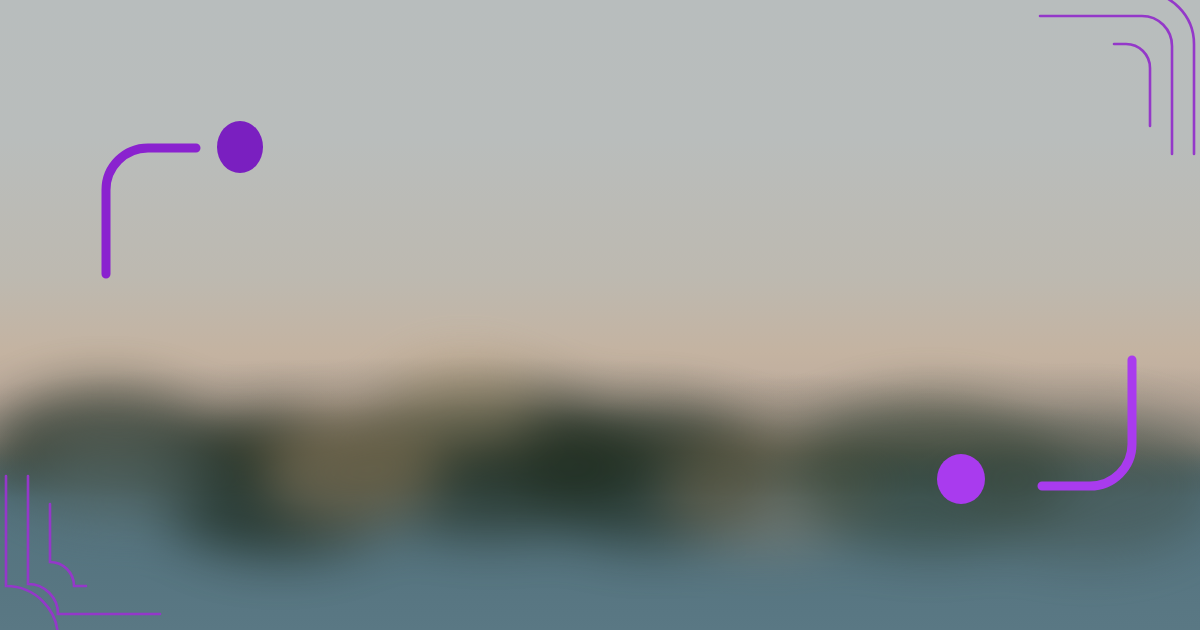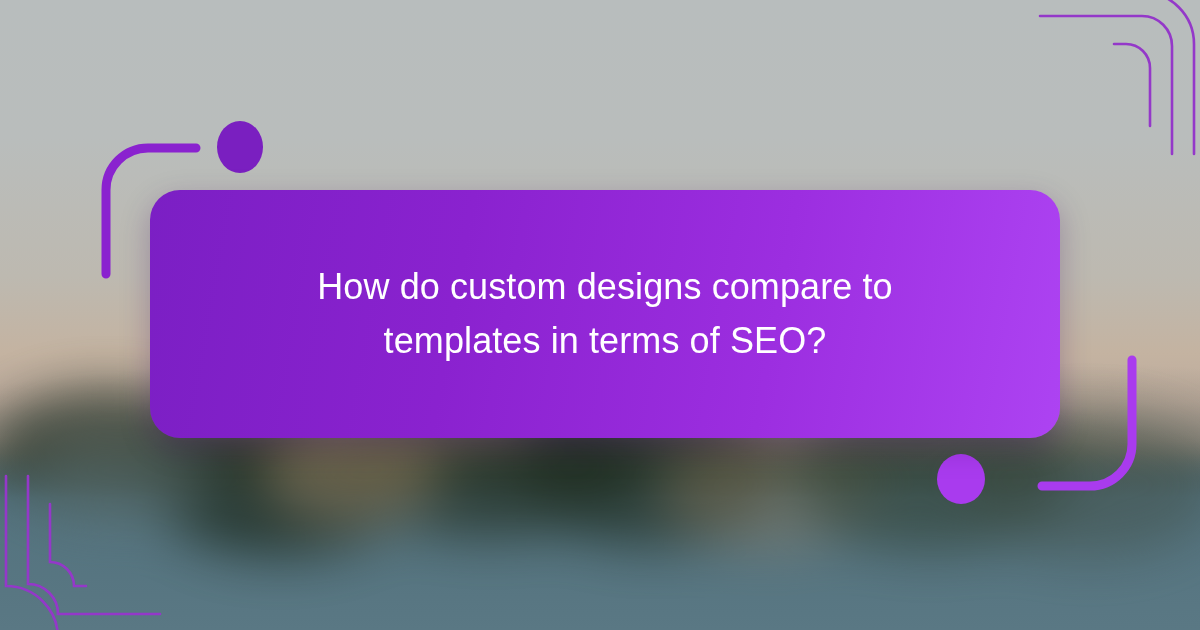--- a/index.html
+++ b/index.html
@@ -163,17 +163,14 @@
 
   <div class="deco-elbow elbow-br">
     <svg width="120" height="150" viewBox="0 0 120 150" fill="none">
       <path d="M20 138 H68 A42 42 0 0 0 110 96 V12" stroke="#a93bee" stroke-width="9" stroke-linecap="round"></path>
     </svg>
   </div>
 
   <span class="deco-dot dot-tl"></span>
   <span class="deco-dot dot-br"></span>
 
-  <div class="card">
-    <h1 class="card-title">How do custom designs compare to templates in terms of SEO?</h1>
-  </div>
 
 </div>
 
 </body></html>

